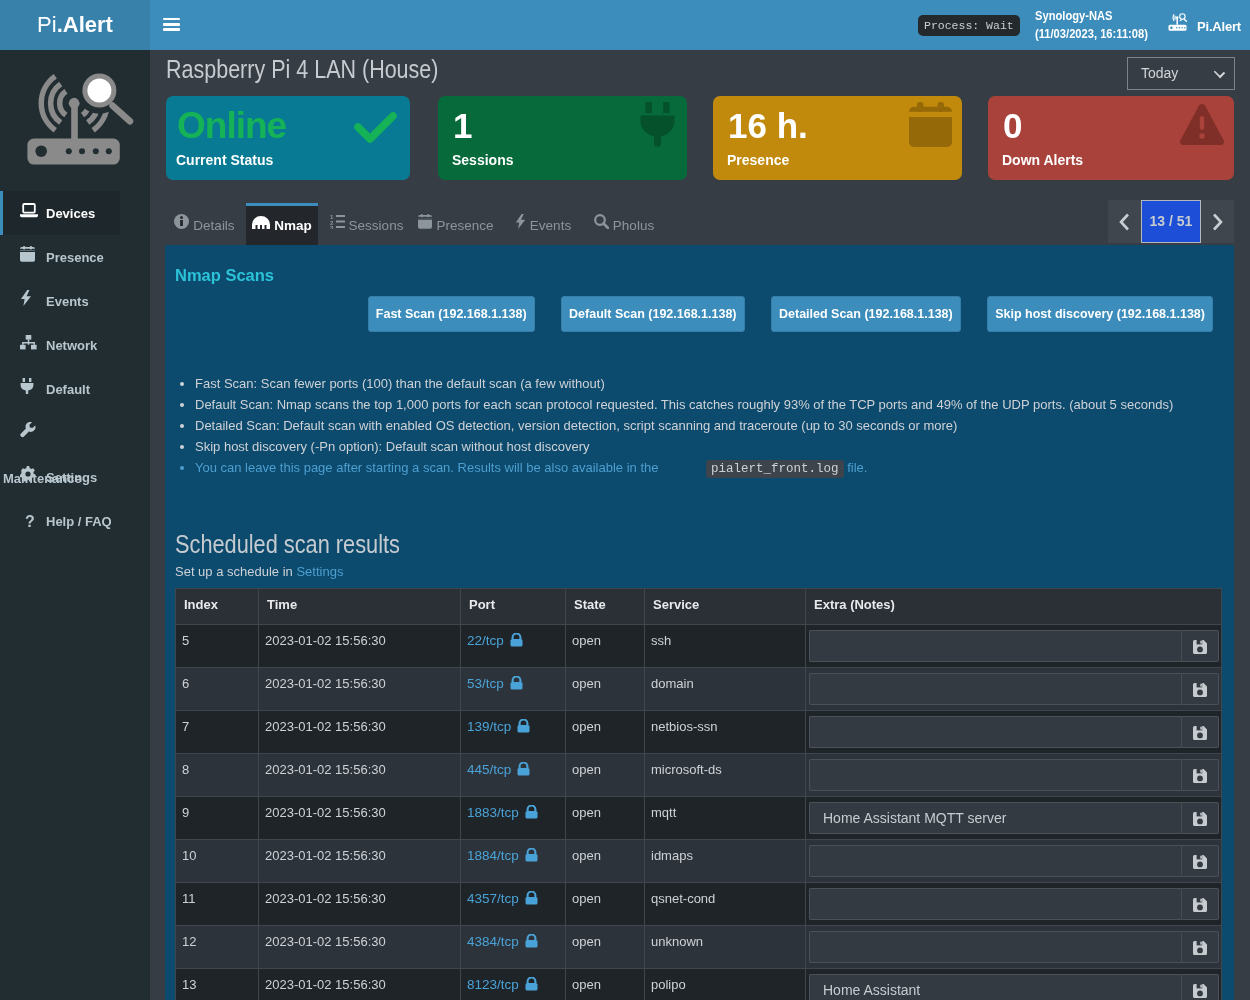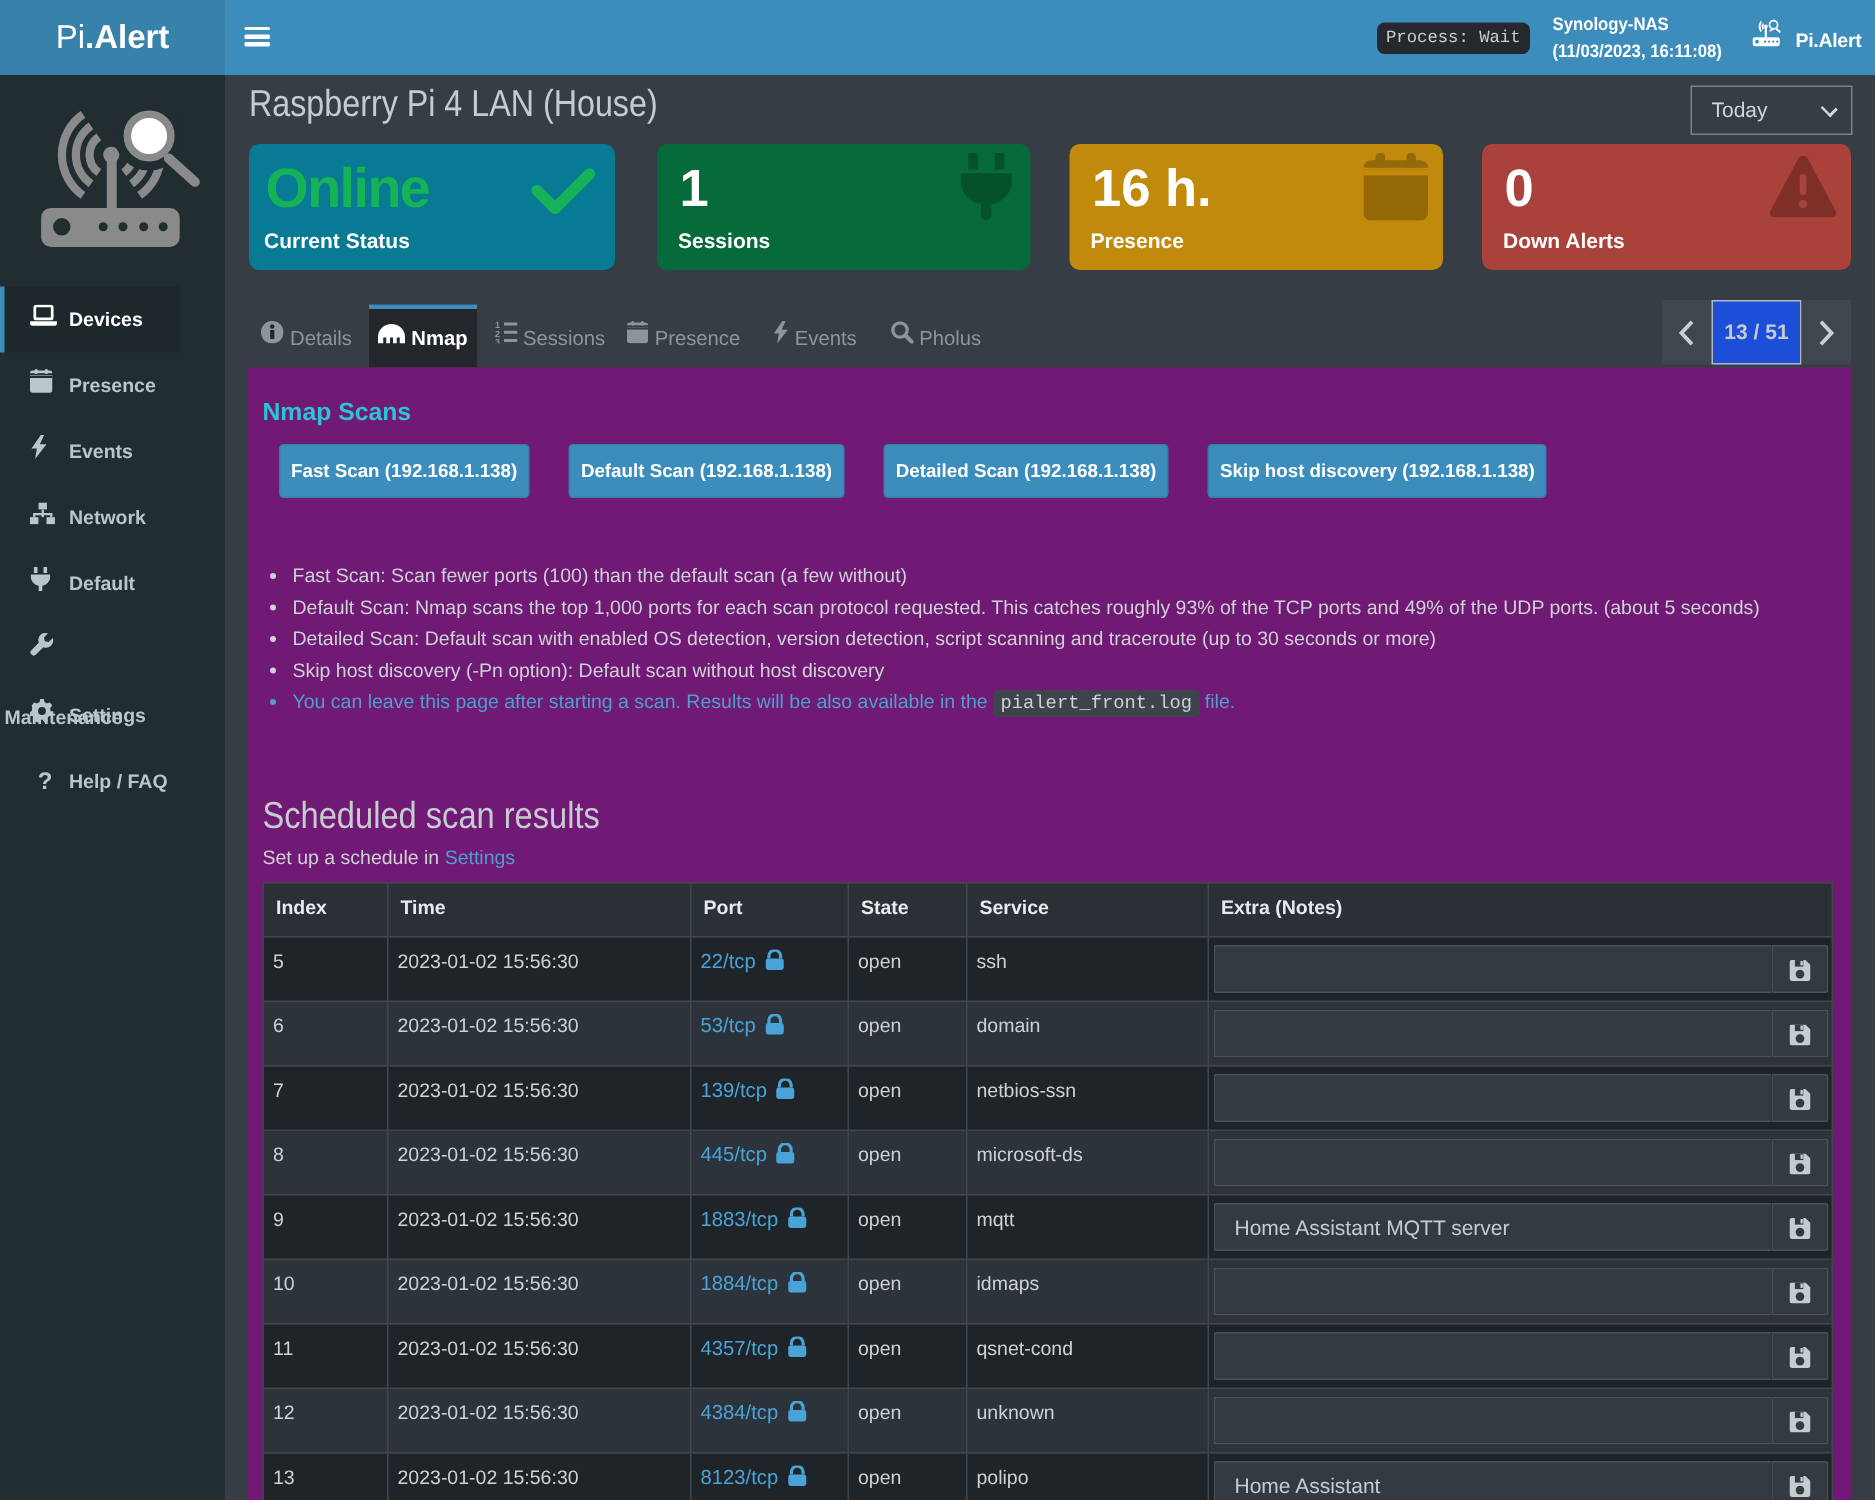--- a/index.html
+++ b/index.html
@@ -48,28 +48,28 @@
 
 .tabs { position:absolute; left:0; top:203px; height:42px; }
 .tab { position:absolute; top:0; height:42px; line-height:40px; color:#8d959c; font-size:13.5px; font-weight:400; border-top:3px solid transparent; text-align:center; }
 .tab .ti { display:inline-block; vertical-align:middle; margin-right:4px; margin-top:-3px; }
 .tab.active { background:#23272c; border-top-color:#3c8dbc; color:#fff; font-weight:700; }
 .pager { position:absolute; left:1108px; top:200px; height:43px; }
 .pbtn { float:left; width:33px; height:43px; background:#3f464e; color:#c6cbd0; text-align:center; line-height:43px; }
 .pnum { float:left; width:60px; height:43px; background:#1d4ed8; border:1px solid #b2b8be; color:#c6cbd0; font-size:14px; font-weight:700; text-align:center; line-height:41px; }
 
 
-.panel { position:absolute; left:165px; top:245px; width:1069px; height:755px; background:#701a75; padding:10px; }
+.panel { position:absolute; left:165px; top:245px; width:1069px; height:755px; background:#0c4a6e; padding:10px; }
 .panel h3 { color:#2cc3d8; font-size:16.5px; font-weight:700; margin-top:11px; }
-.btnrow { margin-top:11px; text-align:left; }
+.btnrow { margin-top:11px; text-align:right; }
 .btn { display:inline-block; background:#3c8dbc; border:1px solid #367fa9; color:#fff; font-size:12.5px; font-weight:700; padding:10px 7px; border-radius:3px; margin:0 11px; }
 .bullets { margin-top:41px; padding-left:20px; color:#ced2d6; font-size:13px; line-height:21px; list-style:disc; }
 
 .bullets li.link { color:#4d9fcf; }
-code { font-family:"Liberation Mono", monospace; font-size:12.5px; background:#3e444b; color:#ccd1d5; padding:2px 5px; border-radius:3px; }
+code { font-family:"Liberation Mono", monospace; font-size:12.5px; background:#3e444b; color:#ccd1d5; padding:2px 5px; border-radius:3px;margin-left:44px; }
 h2.sched { color:#c6cbd0; font-size:25px; font-weight:400; margin-top:42px; position:relative; top:8px; transform:scaleX(0.87); transform-origin:left; }
 p.setup { color:#ced2d6; font-size:13px; margin-top:13px; }
 a.blue { color:#4d9fcf; text-decoration:none; }
 
 
 table { border-collapse:collapse; width:1047px; margin-top:9px; }
 th, td { border:1px solid #3f464c; font-size:13px; color:#ced2d6; text-align:left; vertical-align:top; padding:8px; }
 td { padding:8px 6px; }
 th { font-weight:700; color:#e8eaec; background:#2a3036; height:36px; }
 tr.odd td { background:#1f2428; }

